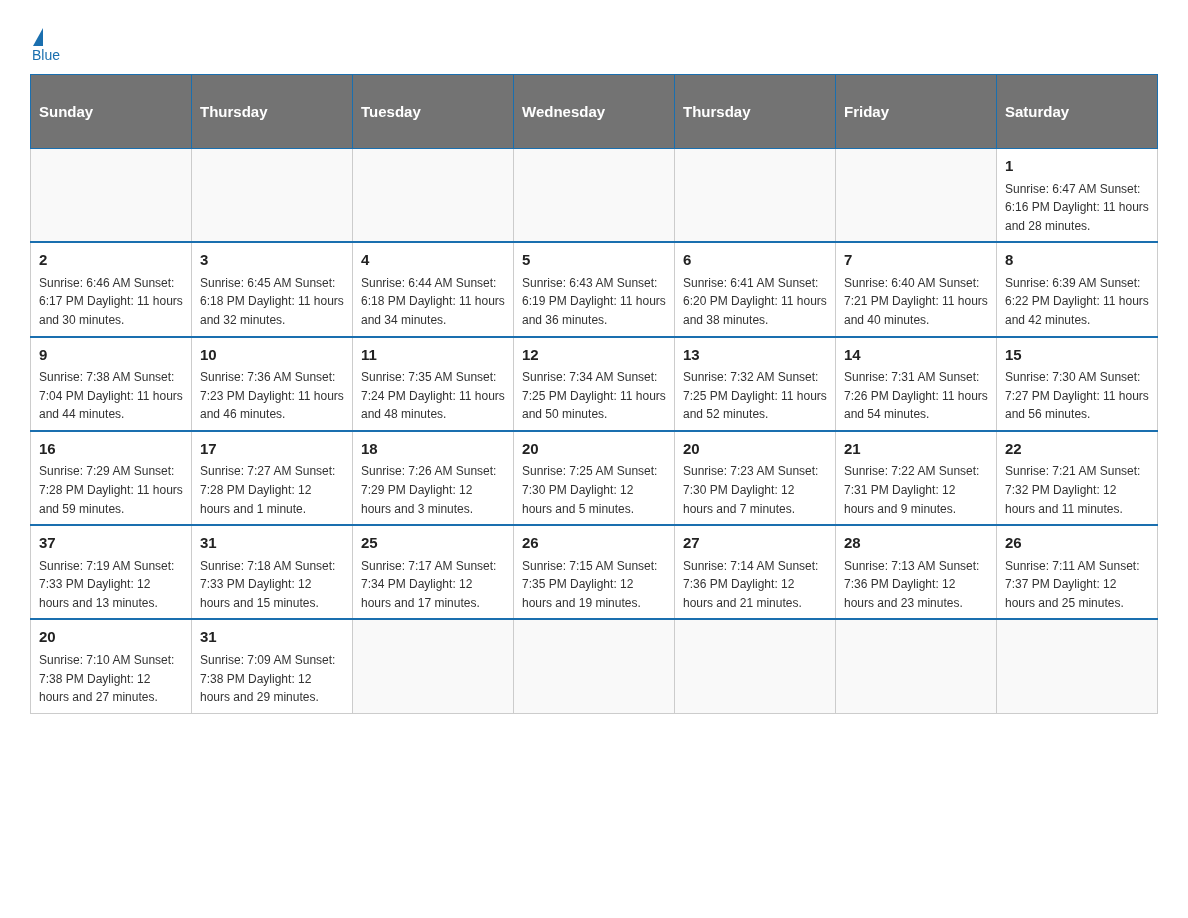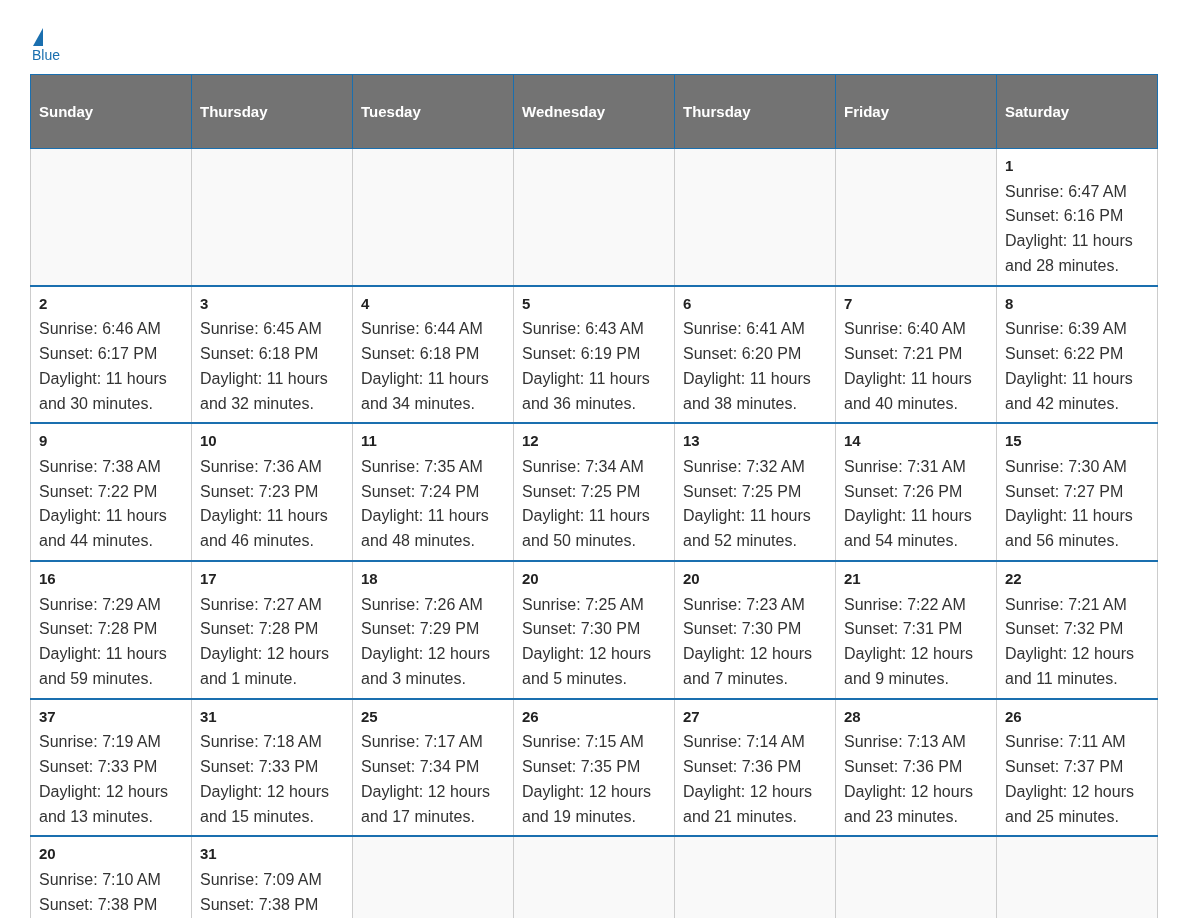--- a/index.html
+++ b/index.html
@@ -90,21 +90,21 @@
       min-height: 90px;
     }
     .day-number {
       font-size: 15px;
       font-weight: bold;
       color: #222;
       display: block;
       margin-bottom: 2px;
     }
     .day-info {
-      font-size: 16px;
+      font-size: 12px;
       color: #333;
       line-height: 1.55;
     }
     .empty-cell {
       background: #f9f9f9;
     }
     .row-divider td {
       border-top: 2px solid #1a6faf;
     }
   </style>
@@ -204,21 +204,21 @@
           <div class="day-info">Sunrise: 6:39 AM
 Sunset: 6:22 PM
 Daylight: 11 hours
 and 42 minutes.</div>
         </td>
       </tr>
       <tr class="row-divider">
         <td>
           <span class="day-number">9</span>
           <div class="day-info">Sunrise: 7:38 AM
-Sunset: 7:22 PM
+Sunset: 7:04 PM
 Daylight: 11 hours
 and 44 minutes.</div>
         </td>
         <td>
           <span class="day-number">10</span>
           <div class="day-info">Sunrise: 7:36 AM
 Sunset: 7:23 PM
 Daylight: 11 hours
 and 46 minutes.</div>
         </td>

